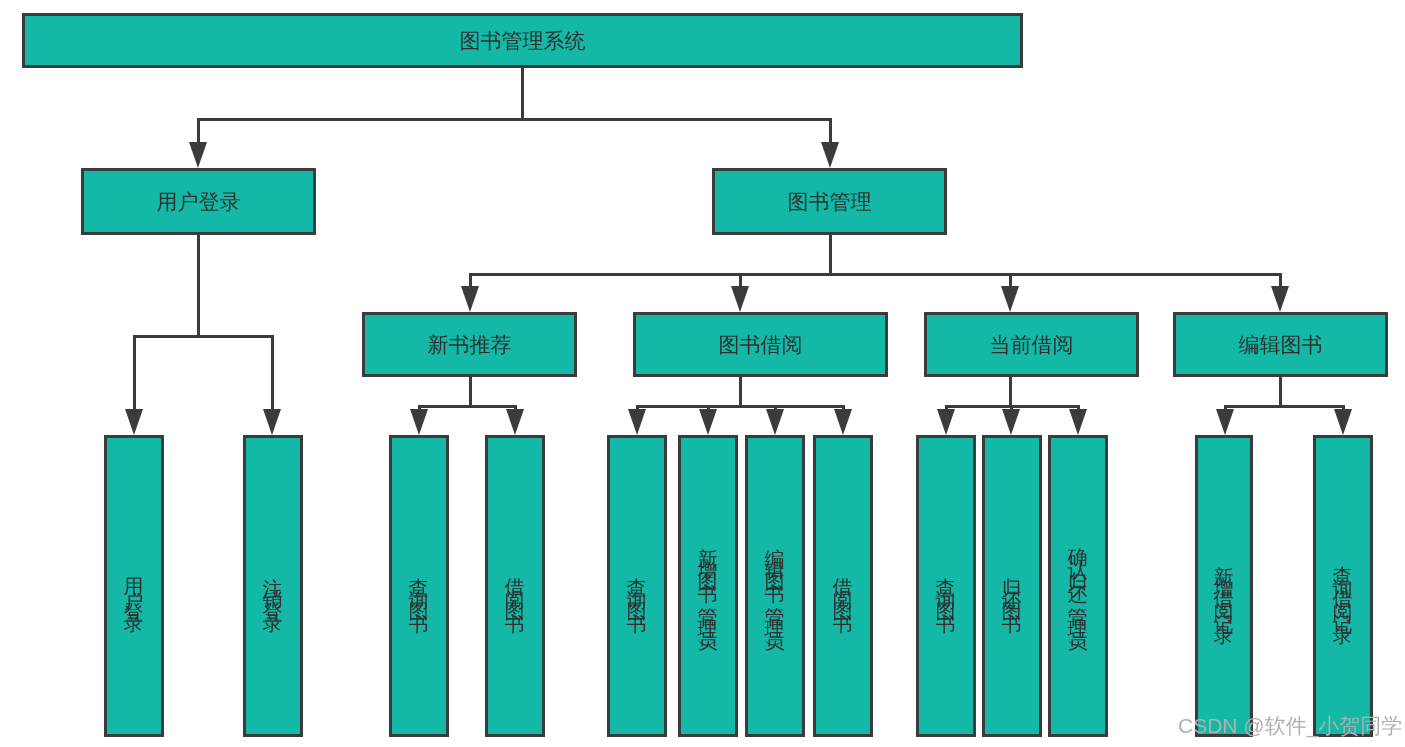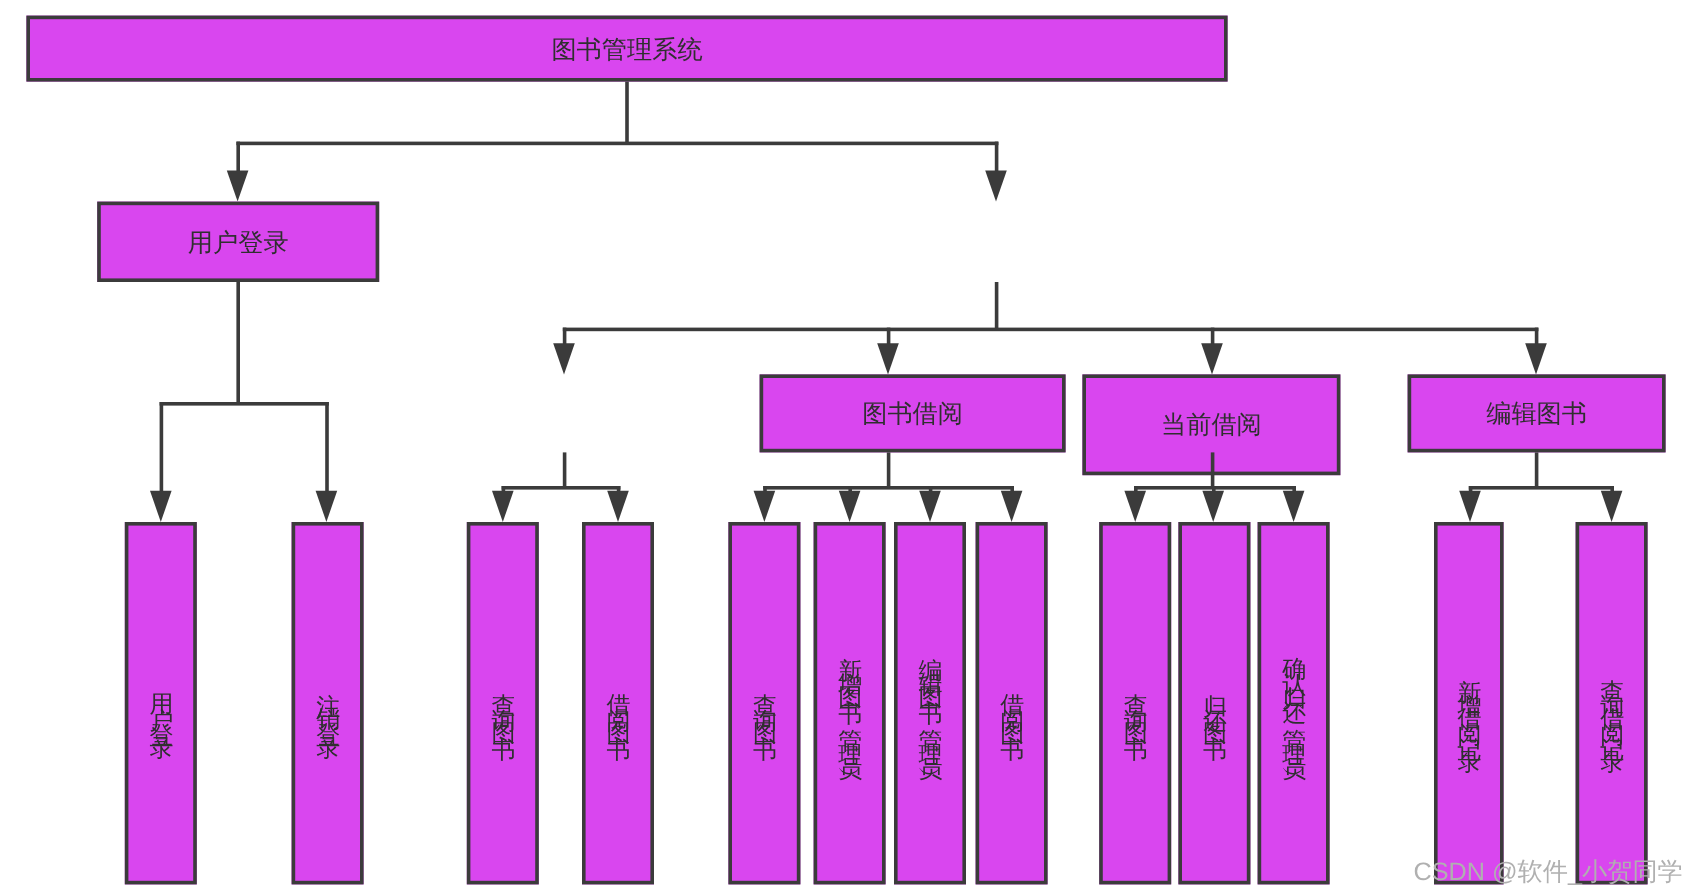--- a/index.html
+++ b/index.html
@@ -9,21 +9,21 @@
     --bg:#ffffff;
   }
   html,body{margin:0;padding:0;background:var(--bg);}
   body{font-family:"Liberation Sans","DejaVu Sans",sans-serif;}
   .canvas{
     position:relative;width:1405px;height:747px;background:var(--bg);
     overflow:hidden;
   }
   .box{
     position:absolute;box-sizing:border-box;
-    border:3px solid var(--line);background:#d946ef;
+    border:3px solid var(--line);background:#14b8a6;
     display:flex;align-items:center;justify-content:center;
     color:var(--text);font-size:21px;
   }
   .box .lbl{white-space:nowrap;}
   .vbox{
     width:60px;top:435px;height:302px;
   }
   .vbox .lbl{
     writing-mode:vertical-rl;text-orientation:mixed;
     letter-spacing:12px;line-height:1;font-size:20px;
@@ -52,43 +52,49 @@
   <div class="vline" style="left:520.5px;top:68px;height:52px"></div>
   <div class="hline" style="left:196.5px;top:118px;width:635px"></div>
   <div class="vline" style="left:196.5px;top:118px;height:28px"></div>
   <div class="arrow" style="left:189px;top:142px"></div>
   <div class="vline" style="left:828.5px;top:118px;height:28px"></div>
   <div class="arrow" style="left:821px;top:142px"></div>
 
   <div class="box" style="left:81px;top:168px;width:235px;height:67px">
     <span class="lbl">用户登录</span>
   </div>
+  <div class="box" style="left:712px;top:168px;width:235px;height:67px">
+    <span class="lbl">图书管理</span>
+  </div>
 
   <div class="vline" style="left:196.5px;top:235px;height:102px"></div>
   <div class="hline" style="left:132.5px;top:335px;width:141px"></div>
   <div class="vline" style="left:132.5px;top:335px;height:76px"></div>
   <div class="arrow" style="left:125px;top:409px"></div>
   <div class="vline" style="left:270.5px;top:335px;height:76px"></div>
   <div class="arrow" style="left:263px;top:409px"></div>
 
   <div class="vline" style="left:828.5px;top:235px;height:40px"></div>
   <div class="hline" style="left:468.5px;top:273px;width:813px"></div>
   <div class="vline" style="left:468.5px;top:273px;height:16px"></div>
   <div class="arrow" style="left:461px;top:286px"></div>
   <div class="vline" style="left:738.5px;top:273px;height:16px"></div>
   <div class="arrow" style="left:731px;top:286px"></div>
   <div class="vline" style="left:1008.5px;top:273px;height:16px"></div>
   <div class="arrow" style="left:1001px;top:286px"></div>
   <div class="vline" style="left:1278.5px;top:273px;height:16px"></div>
   <div class="arrow" style="left:1271px;top:286px"></div>
 
+  <div class="box" style="left:362px;top:312px;width:215px;height:65px">
+    <span class="lbl">新书推荐</span>
+  </div>
   <div class="box" style="left:633px;top:312px;width:255px;height:65px">
     <span class="lbl">图书借阅</span>
   </div>
-  <div class="box" style="left:902px;top:312px;width:215px;height:84px">
+  <div class="box" style="left:924px;top:312px;width:215px;height:65px">
     <span class="lbl">当前借阅</span>
   </div>
   <div class="box" style="left:1173px;top:312px;width:215px;height:65px">
     <span class="lbl">编辑图书</span>
   </div>
 
   <div class="vline" style="left:468.5px;top:377px;height:30px"></div>
   <div class="hline" style="left:417.5px;top:405px;width:99px"></div>
   <div class="vline" style="left:417.5px;top:405px;height:8px"></div>
   <div class="arrow" style="left:410px;top:409px"></div>

